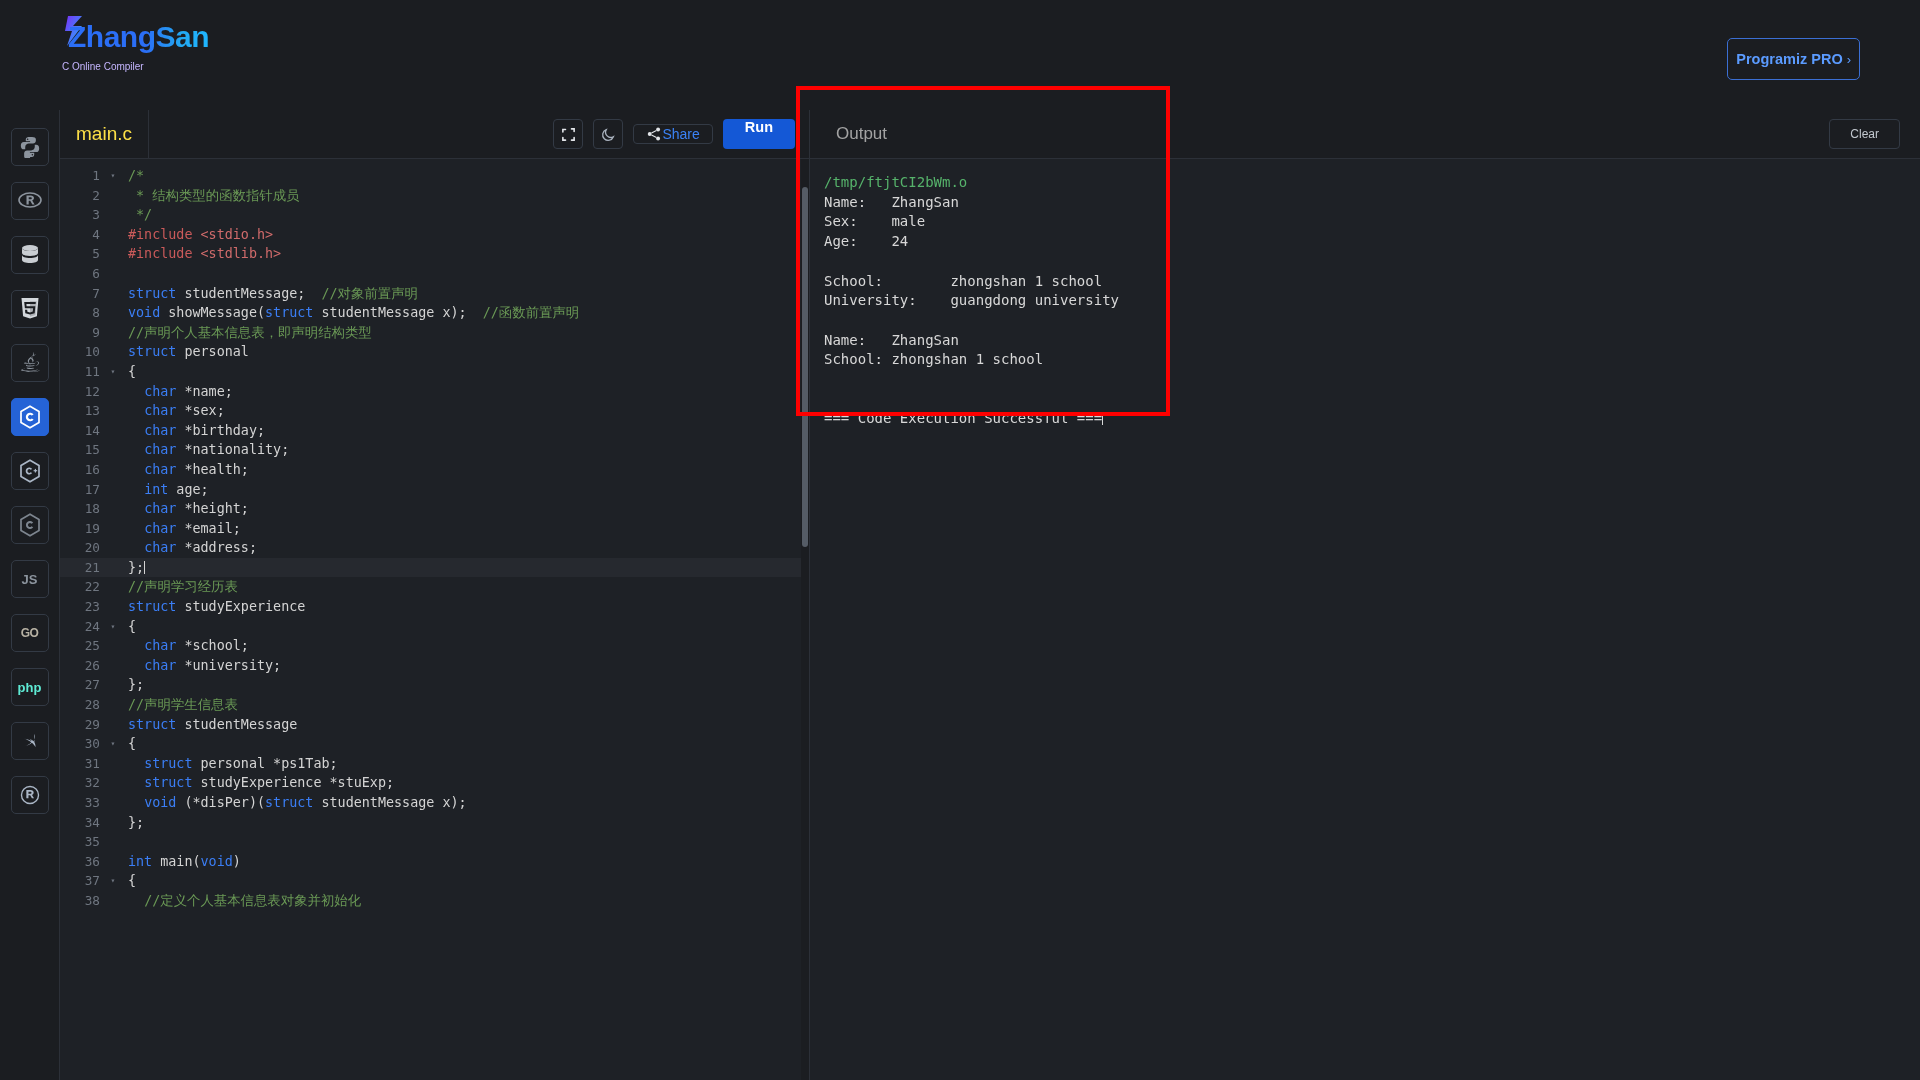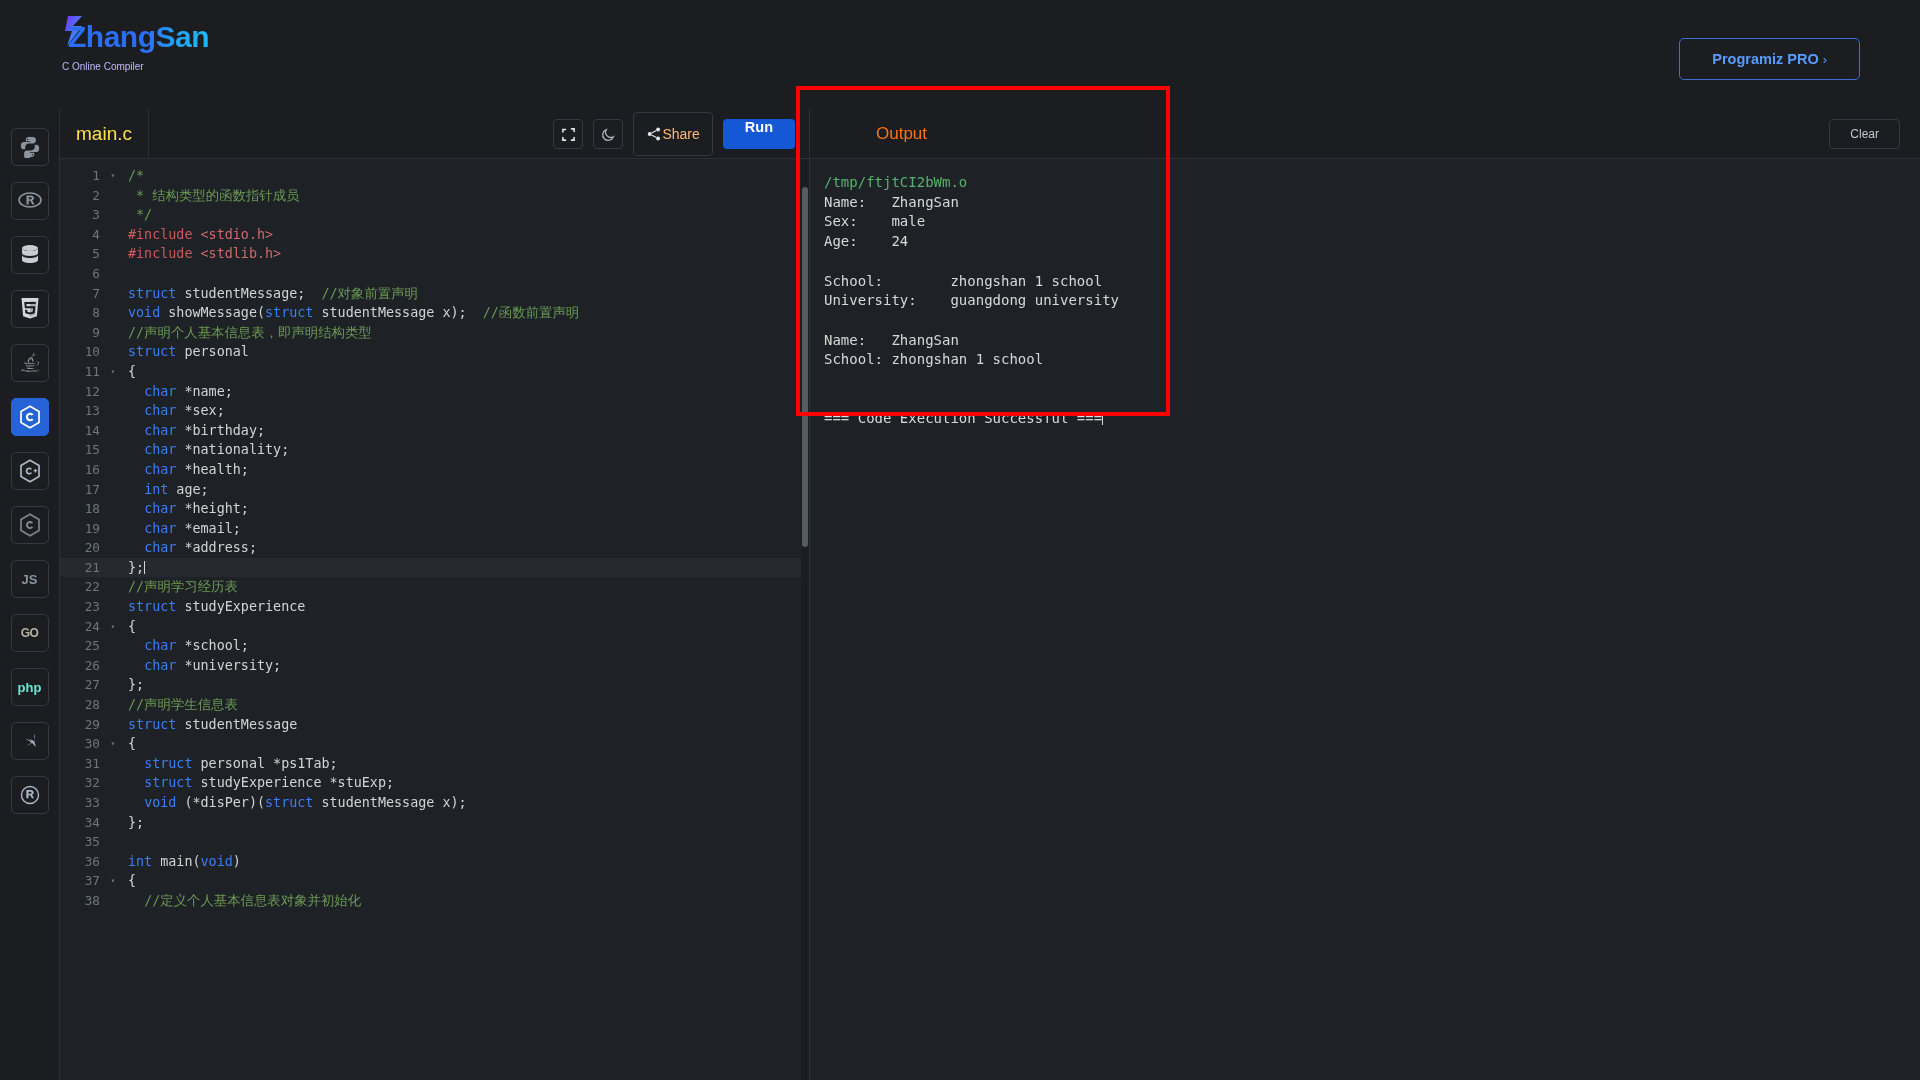--- a/index.html
+++ b/index.html
@@ -40,21 +40,21 @@
   .brand-sub{
     margin-top:9px;
     font-size:10px;color:#c4b5fd;
   }
   .pro-btn{
     position:absolute;right:60px;top:38px;
     border:1px solid #3b6fd4;
     border-radius:5px;
     color:#5b9bff;
     font-size:14.5px;font-weight:bold;
-    padding:12px 32px;
+    padding:12px 8px;
     background:transparent;
     cursor:pointer;
     white-space:nowrap;
   }
   .pro-btn .chev{font-weight:normal;font-size:13px;margin-left:4px;}
 
   
   .main{
     position:absolute;top:110px;left:0;right:0;bottom:0;
     display:flex;
@@ -111,22 +111,22 @@
   .tb-icon{
     width:30px;height:30px;
     border:1px solid #333a45;border-radius:4px;
     display:flex;align-items:center;justify-content:center;
     margin-right:10px;cursor:pointer;
     box-sizing:border-box;
   }
   .share-btn{
     display:flex;align-items:center;gap:0;
     border:1px solid #333a45;border-radius:4px;
-    height:44px;padding:0 12px;
-    color:#fdba74;font-size:14px;
+    height:20px;padding:0 12px;
+    color:#3b82f6;font-size:14px;
     margin-right:10px;cursor:pointer;
     box-sizing:border-box;
   }
   .run-btn{
     background:#1458d6;color:#fff;
     border-radius:4px;
     height:30px;padding:0 22px;
     display:flex;align-items:flex-start;
     font-size:14.5px;font-weight:bold;
     margin-right:14px;cursor:pointer;
@@ -179,21 +179,21 @@
     flex:1;display:flex;flex-direction:column;
     background:#1e2126;position:relative;
   }
   .output-toolbar{
     height:48px;flex:none;
     display:flex;align-items:center;
     border-bottom:1px solid #2c3038;
     background:#1b1d21;
     padding-left:26px;
   }
-  .out-title{color:#f97316;font-size:17px;margin-left:40px;}
+  .out-title{color:#a3a3a3;font-size:17px;}
   .clear-btn{
     margin-left:auto;margin-right:20px;
     border:1px solid #333a45;border-radius:4px;
     color:#c2c8cf;font-size:12px;
     padding:7px 20px;cursor:pointer;
     background:transparent;
   }
   .out-body{
     flex:1;position:relative;overflow:hidden;
     padding:14px 0 0 14px;

